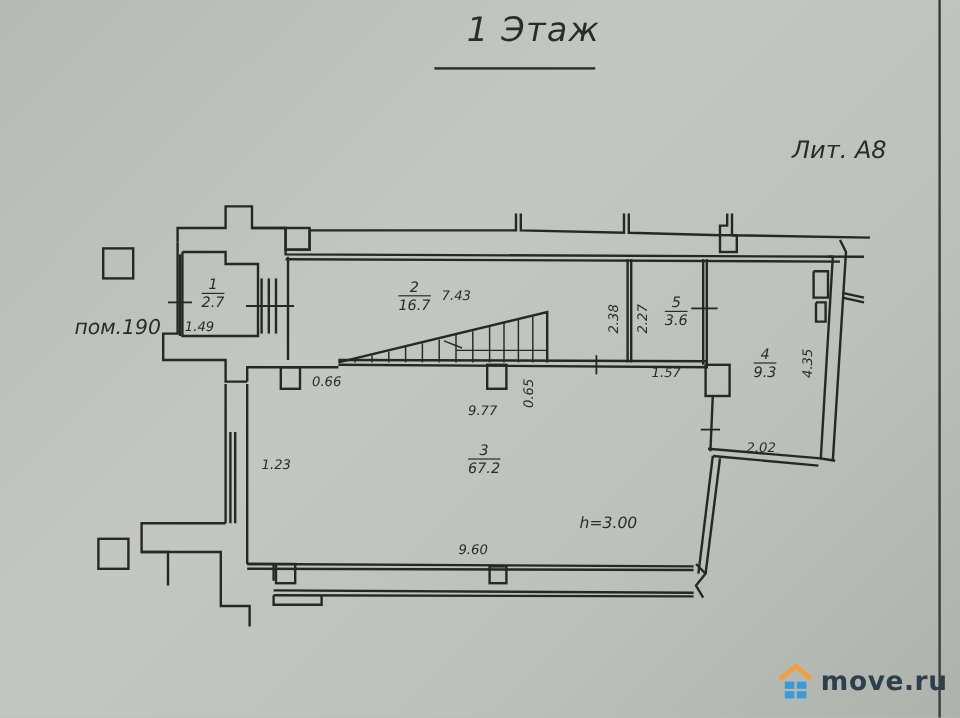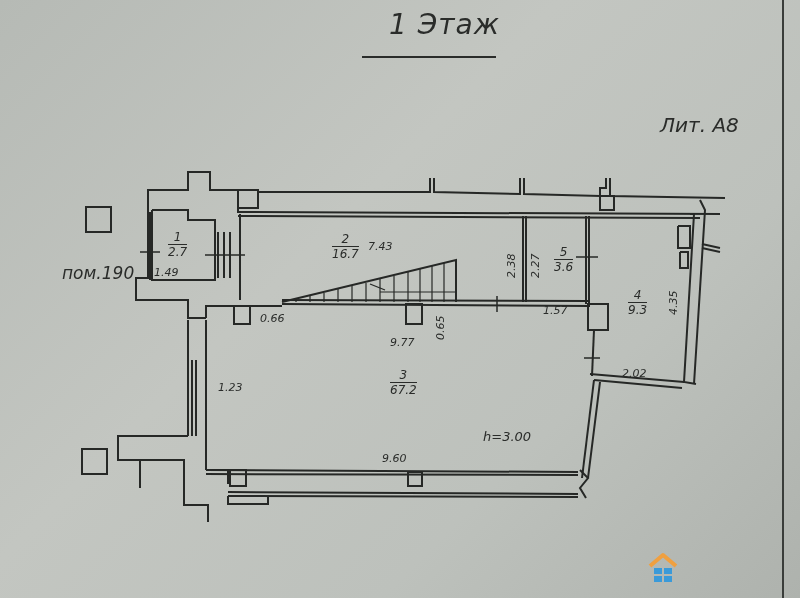--- a/index.html
+++ b/index.html
@@ -157,14 +157,15 @@
   <div class="lbl" style="left:483px;top:429px;font-size:13px;">h=3.00</div>
 
   <div class="logo">
     <svg width="30" height="32" viewBox="0 0 30 32">
       <polyline points="2,14 15,3 28,14" fill="none" stroke="#f0a040" stroke-width="4" stroke-linejoin="round"></polyline>
       <rect x="6" y="16" width="8" height="6" fill="#3a9ad9"></rect>
       <rect x="16" y="16" width="8" height="6" fill="#3a9ad9"></rect>
       <rect x="6" y="24" width="8" height="6" fill="#3a9ad9"></rect>
       <rect x="16" y="24" width="8" height="6" fill="#3a9ad9"></rect>
     </svg>
+    <span class="logo-text">move.ru</span>
   </div>
 </div>
 
 </body></html>

